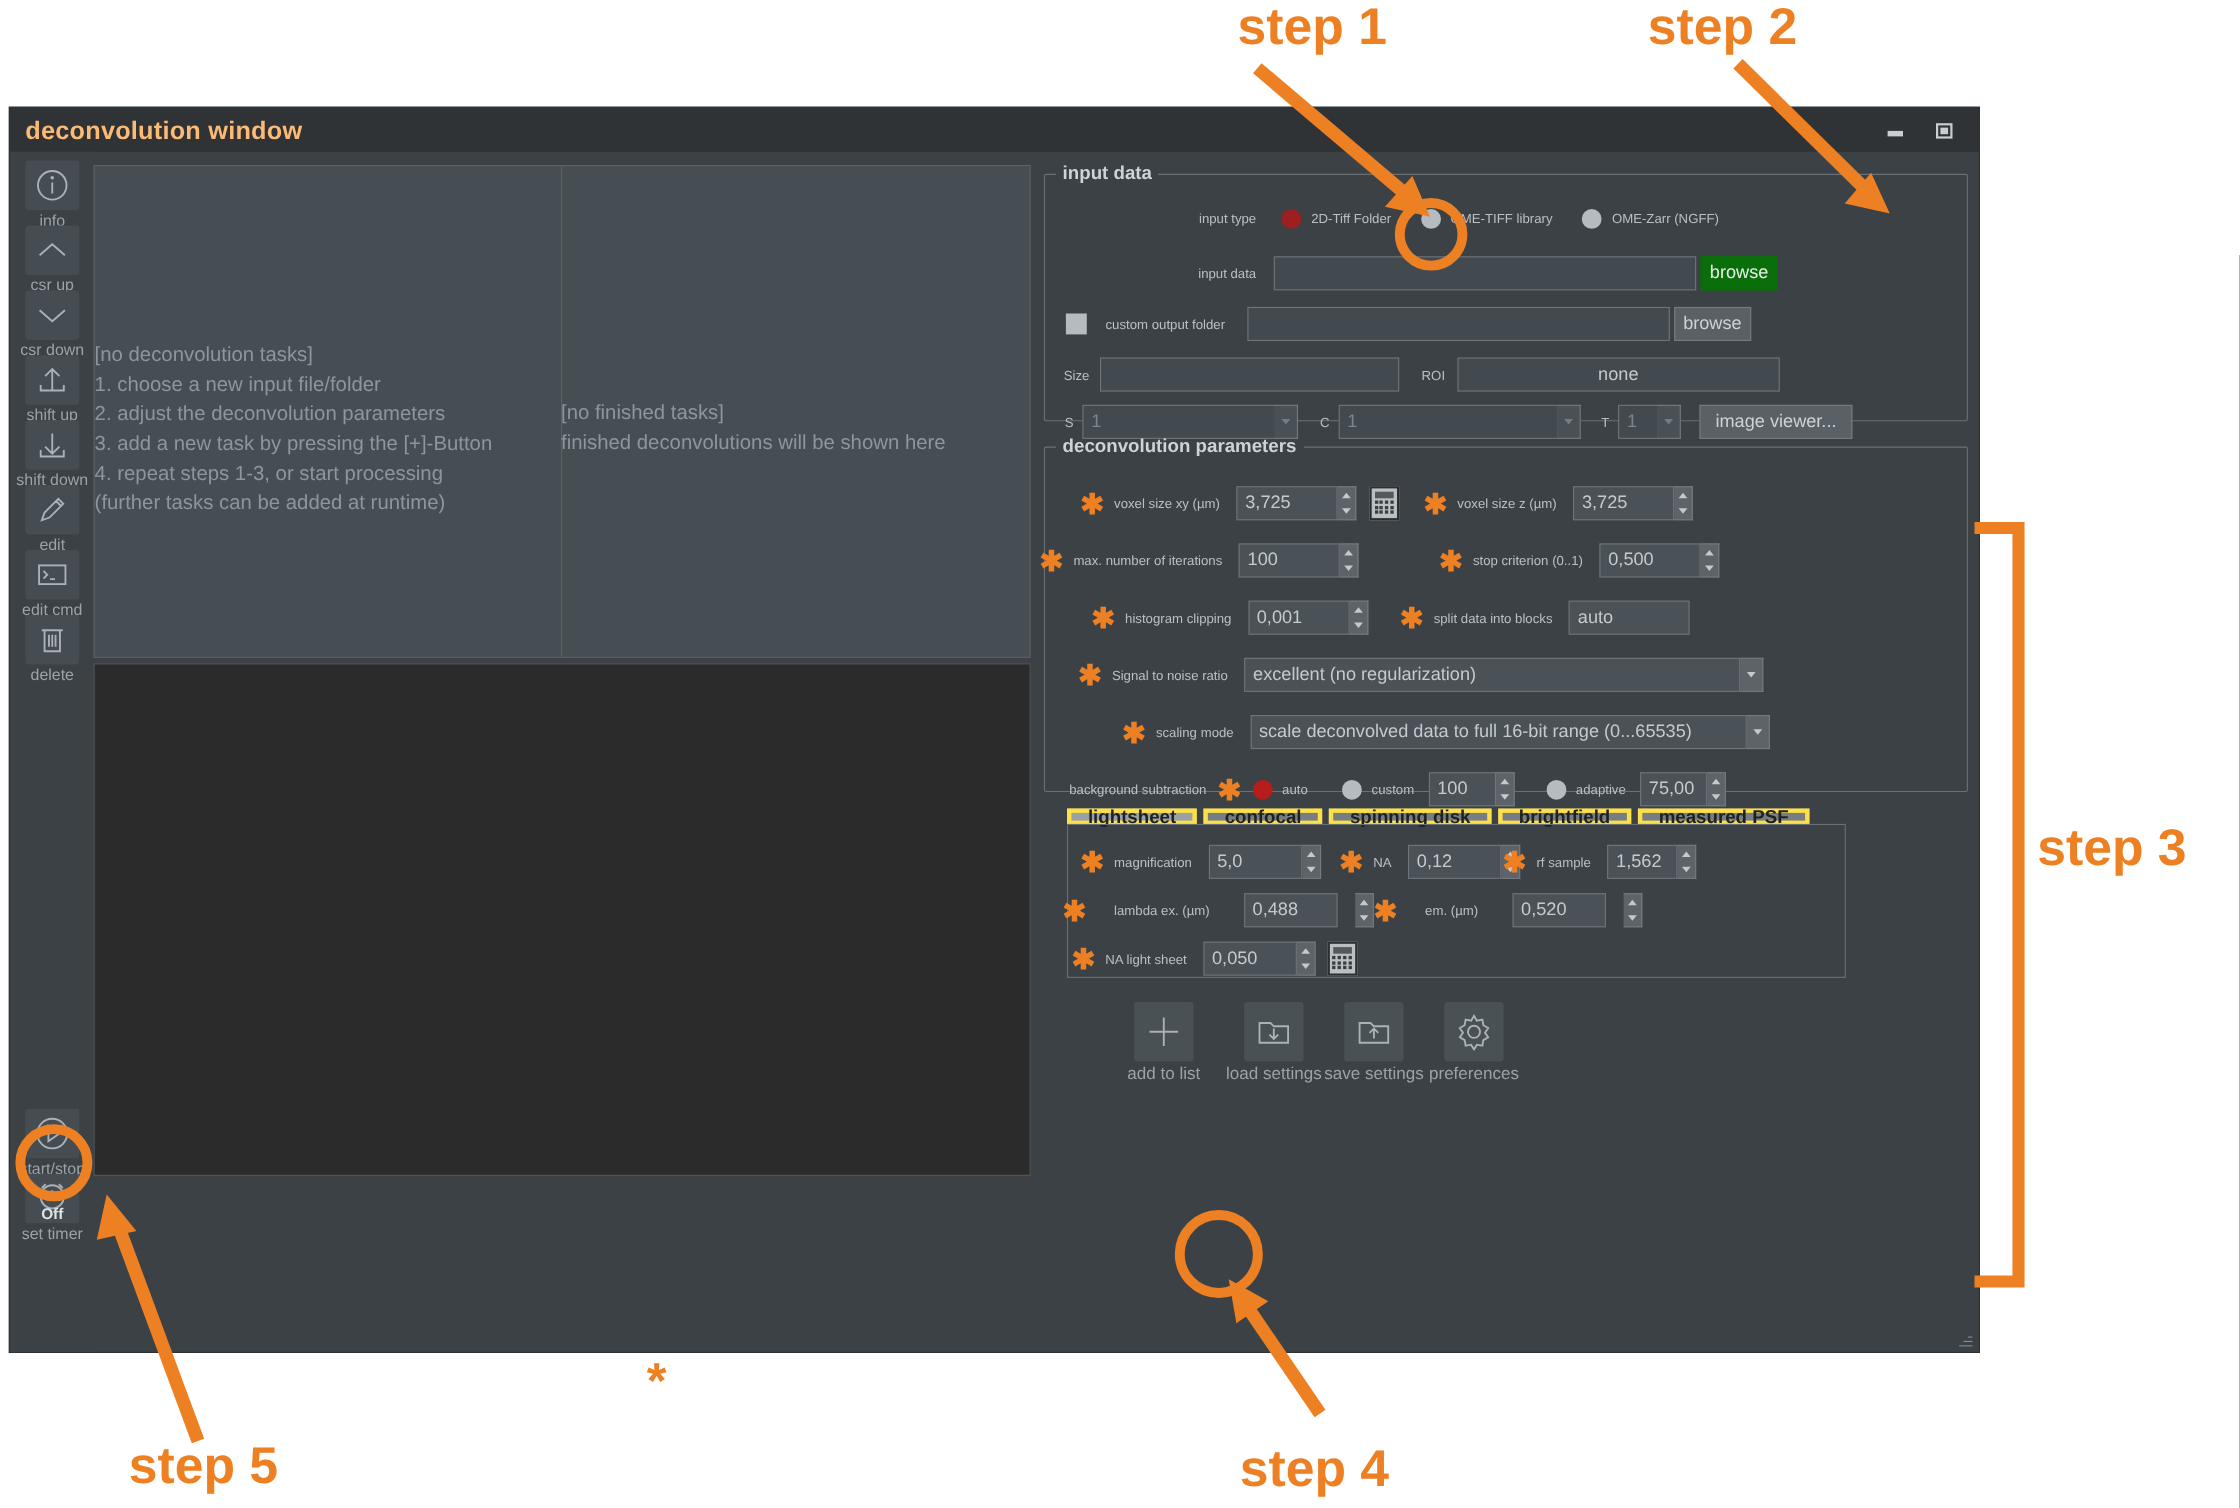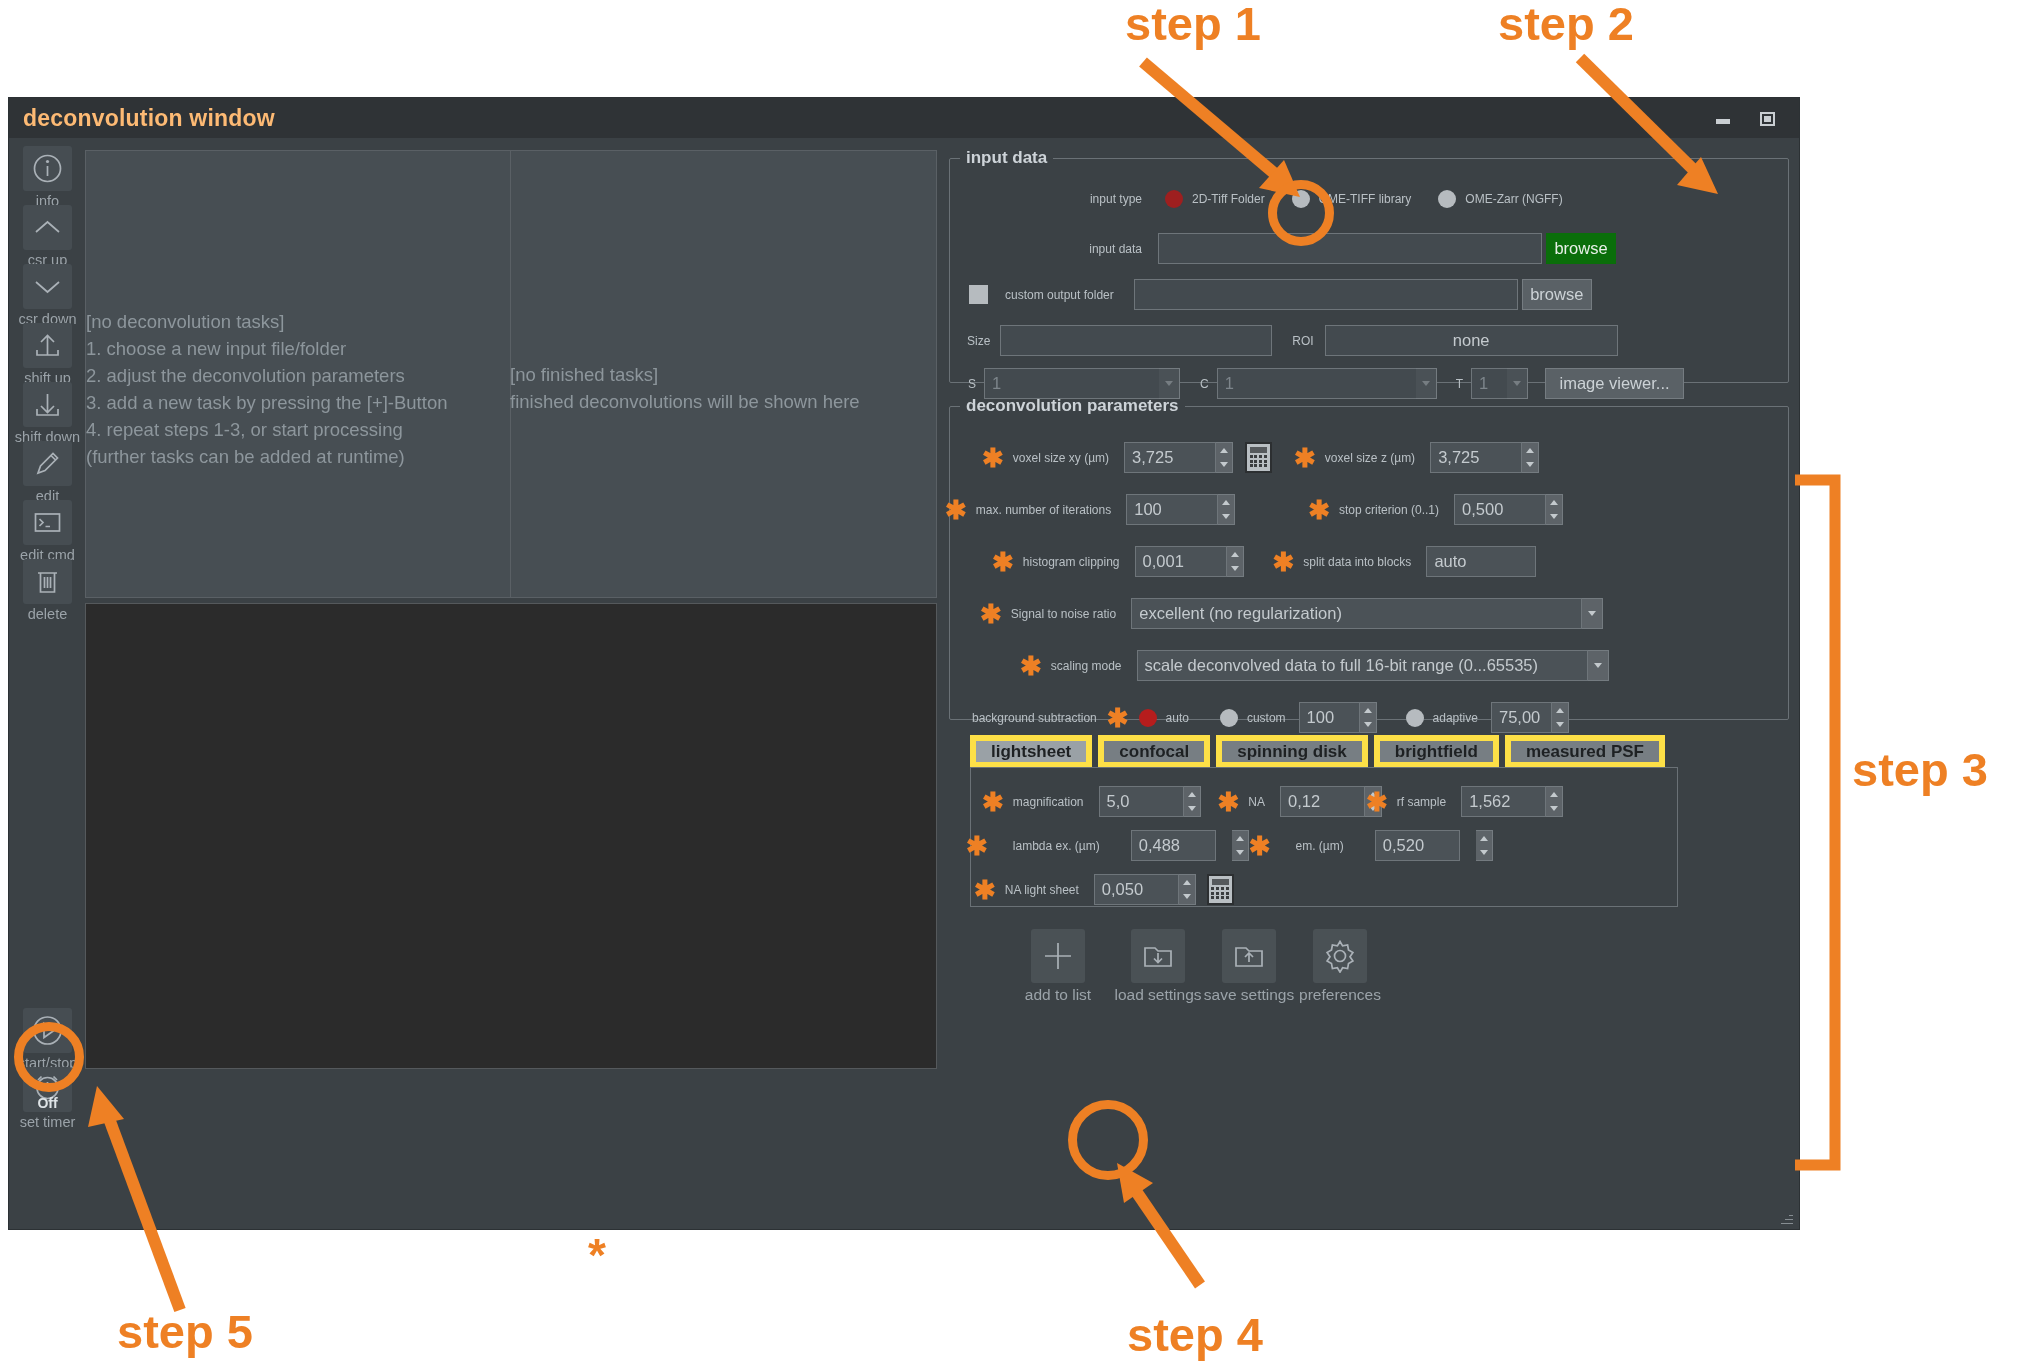--- a/index.html
+++ b/index.html
@@ -105,22 +105,22 @@
   .calc{
     width:27px;height:31px;background:#b9bfc3;border:2px solid #2c2f31;box-sizing:border-box;
     display:flex;flex-direction:column;align-items:center;justify-content:flex-start;padding-top:3px;cursor:pointer;
   }
   .calc .scr{width:17px;height:6px;background:#55595c;}
   .calc .dots{margin-top:2px;width:18px;display:grid;grid-template-columns:repeat(4,1fr);gap:1.5px;}
   .calc .dots i{width:3px;height:3px;background:#3a3d3f;display:block;}
 
   
   .psftab{
-    height:33px;padding:0 15px;background:#777e83;color:#1e2123;font-size:17px;font-weight:bold;
-    display:flex;align-items:center;justify-content:center;border:6px solid #fde047;box-sizing:border-box;cursor:pointer;
+    height:15px;padding:0 15px;background:#777e83;color:#1e2123;font-size:17px;font-weight:bold;
+    display:flex;align-items:center;justify-content:center;border:4px solid #fde047;box-sizing:border-box;cursor:pointer;
   }
   .psftab.active{background:#9aa1a6;}
 
   
   .action{position:absolute;cursor:pointer;}
   .action .abtn{width:54px;height:54px;background:#4a5155;border-radius:3px;display:flex;align-items:center;justify-content:center;margin:0 auto;}
   .action .alabel{color:#9ba3a9;font-size:15.5px;text-align:center;margin-top:3px;white-space:nowrap;}
 
   #resize-grip{position:absolute;right:6px;bottom:5px;width:12px;height:12px;cursor:nwse-resize;}
   #resize-grip i{position:absolute;background:#868d92;height:1.5px;}
@@ -446,21 +446,21 @@
           </div>
         <span class="star" style="margin-left:17px;">✱</span>
         <span class="lbl" style="margin-left:9px;">NA</span>
         <div class="tf" style="margin-left:15px;width:85px;">0,12</div>
         <div class="spin">
             <span class="ar up"></span>
             <span class="ar dn"></span>
           </div>
         <span class="star" style="margin-left:-16px;">✱</span>
         <span class="lbl" style="margin-left:9px;">rf sample</span>
-        <div class="tf" style="margin-left:15px;width:85px;">1,562</div>
+        <div class="tf" style="margin-left:15px;width:64px;">1,562</div>
         <div class="spin">
             <span class="ar up"></span>
             <span class="ar dn"></span>
           </div>
       </div>
 
       <div class="row" style="position:absolute;left:0;top:62px;width:100%;gap:16px;">
         <span class="star" style="margin-left:-5px;">✱</span>
         <span class="lbl" style="margin-left:9px;">lambda ex. (µm)</span>
         <div class="tf" style="margin-left:15px;width:85px;">0,488</div>

